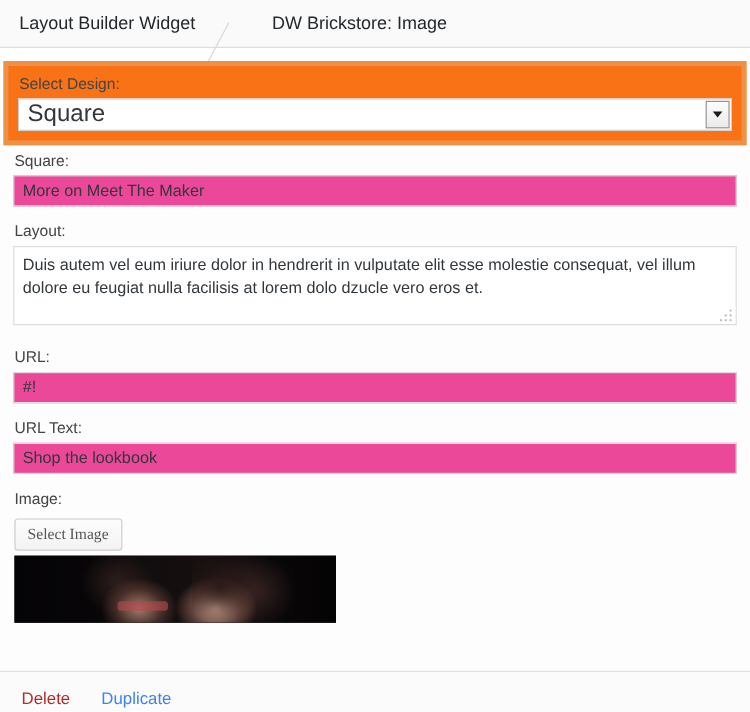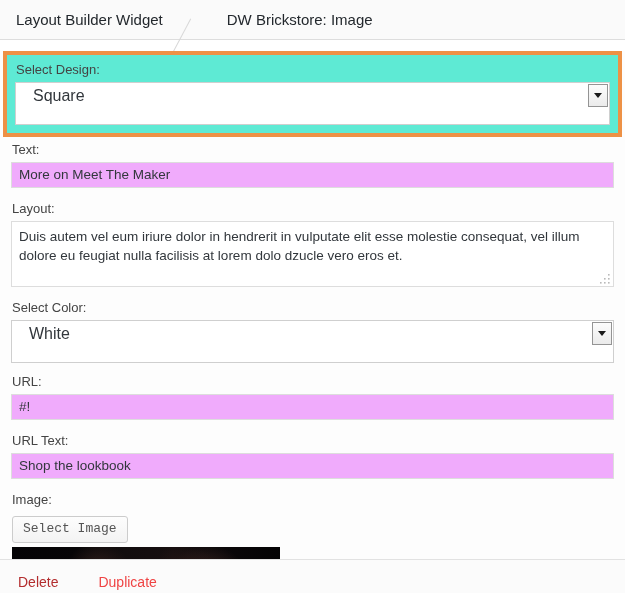--- a/index.html
+++ b/index.html
@@ -74,21 +74,21 @@
     padding: 4px 0 3px 1px;
   }
   .text-input {
     display: block;
     width: 100%;
     box-sizing: border-box;
     height: 26px;
     line-height: 26px;
     padding: 0 7px;
     border: 1px solid #dddddd;
-    background: #f0abfc;
+    background: #ec4899;
     font-family: "Liberation Sans", sans-serif;
     font-size: 13.5px;
     color: #32373c;
     border-radius: 0;
     outline: none;
   }
   .textarea {
     display: block;
     width: 100%;
     box-sizing: border-box;
@@ -117,26 +117,26 @@
 
   
   .select-wrap {
     position: relative;
     width: 100%;
   }
   .select-box {
     display: block;
     width: 100%;
     box-sizing: border-box;
-    height: 43px;
+    height: 27px;
     line-height: 25px;
-    padding: 0 30px 0 17px;
+    padding: 0 30px 0 7px;
     border: 1px solid #cfcfcf;
     background: #ffffff;
-    font-size: 16px;
+    font-size: 20px;
     color: #32373c;
     white-space: nowrap;
     overflow: hidden;
   }
   .select-arrow {
     position: absolute;
     top: 2px;
     right: 2px;
     width: 20px;
     height: 23px;
@@ -153,32 +153,32 @@
     border-left: 4px solid transparent;
     border-right: 4px solid transparent;
     border-top: 5px solid #1a1a1a;
   }
 
   
   .highlight-group {
     border: 4px solid #ed9146;
     margin: 11px 3px 0 3px;
     padding: 2px 8px 8px 8px;
-    background: #5eead4;
+    background: #f97316;
     box-sizing: border-box;
   }
   .highlight-group .field { padding: 0; }
 
   
   .btn-select-image {
     display: inline-block;
     margin: 4px 0 0 1px;
     padding: 4px 10px 5px 10px;
     font-size: 13px;
-    font-family: Liberation Mono, monospace;
+    font-family: Liberation Serif, serif;
     color: #555555;
     background: linear-gradient(#fdfdfd, #f3f3f3);
     border: 1px solid #cccccc;
     border-radius: 3px;
     cursor: pointer;
     line-height: 16px;
   }
 
   
   .img-preview {
@@ -225,25 +225,25 @@
     border-top: 1px solid #e2e2e2;
     display: flex;
     align-items: center;
     padding-left: 18px;
     box-sizing: border-box;
   }
   .link-delete {
     color: #b32d2e;
     font-size: 14px;
     text-decoration: none;
-    margin-right: 40px;
+    margin-right: 26px;
     cursor: pointer;
   }
   .link-duplicate {
-    color: #ef4444;
+    color: #3b82f6;
     font-size: 14px;
     text-decoration: none;
     cursor: pointer;
   }
   .spacer-8 { height: 8px; }
   .spacer-6 { height: 6px; }
 </style>
 </head>
 <body>
 
@@ -265,21 +265,21 @@
       <div class="select-wrap">
         <div class="select-box">Square</div>
         <div class="select-arrow">
             <i></i>
           </div>
       </div>
     </div>
   </div>
 
   <div class="field">
-    <label class="field-label">Text:</label>
+    <label class="field-label">Square:</label>
     <input class="text-input" type="text" value="More on Meet The Maker" style="">
   </div>
 
   <div class="spacer-8"></div>
 
   <div class="field">
     <label class="field-label">Layout:</label>
     <div class="textarea-wrap">
       <textarea class="textarea" style="">Duis autem vel eum iriure dolor in hendrerit in vulputate elit esse molestie consequat, vel illum dolore eu feugiat nulla facilisis at lorem dolo dzucle vero eros et.</textarea>
       <svg class="resize-grip" viewBox="0 0 12 12">
@@ -290,29 +290,20 @@
           <rect x="8" y="9" width="1.6" height="1.6"></rect>
             <rect x="4" y="9" width="1.6" height="1.6"></rect>
             <rect x="0" y="9" width="1.6" height="1.6"></rect>
         </g>
       </svg>
     </div>
   </div>
 
   <div class="spacer-8"></div>
 
-  <div class="field">
-    <label class="field-label">Select Color:</label>
-    <div class="select-wrap">
-      <div class="select-box">White</div>
-      <div class="select-arrow">
-          <i></i>
-        </div>
-    </div>
-  </div>
 
   <div class="spacer-6"></div>
 
   <div class="field">
     <label class="field-label">URL:</label>
     <input class="text-input" type="text" value="#!" style="">
   </div>
 
   <div class="spacer-8"></div>
 

